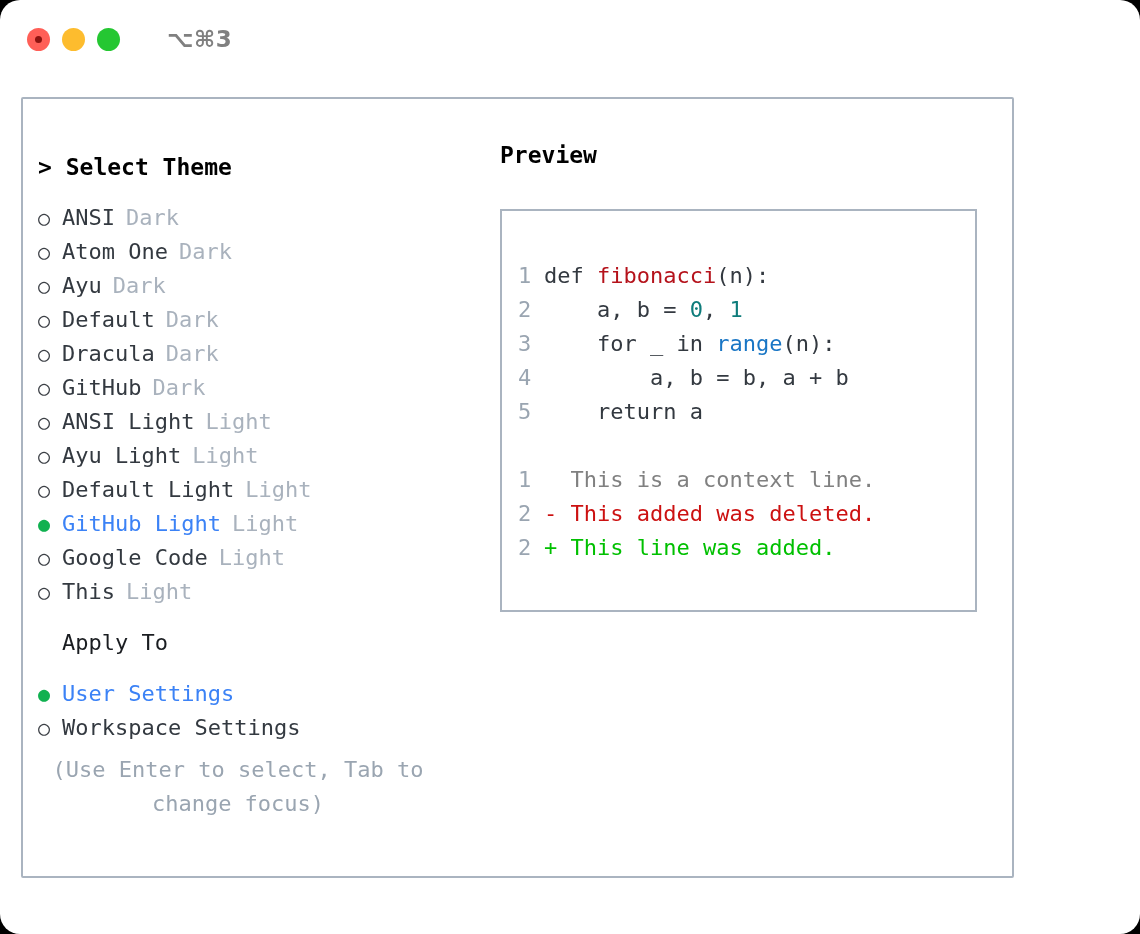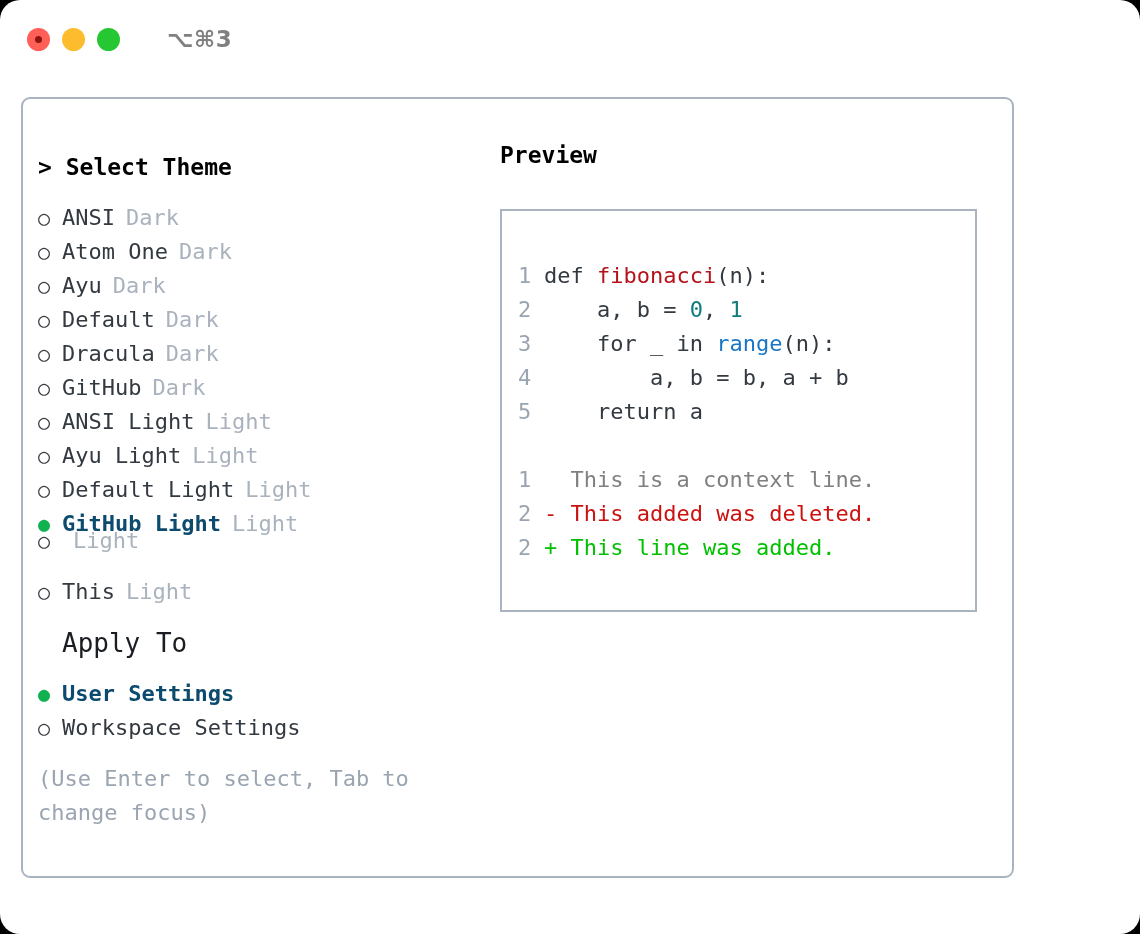--- a/index.html
+++ b/index.html
@@ -75,21 +75,21 @@
   }
 
   
   .panel {
     position: absolute;
     left: 21px;
     top: 97px;
     width: 993px;
     height: 781px;
     border: 2px solid #aab4c0;
-    border-radius: 9px;
+    border-radius: 2px;
     box-sizing: border-box;
     background: #ffffff;
   }
 
   .columns {
     position: absolute;
     left: 0;
     top: 0;
     width: 100%;
     height: 100%;
@@ -136,46 +136,46 @@
     display: inline-block;
   }
   .marker.selected {
     color: #10b150;
   }
   .row-name {
     color: #333940;
     margin-top: 17px;
   }
   .row.selected .row-name {
-    color: #0c4a6e;
-    font-weight: bold;
+    color: #3b82f6;
   }
   .row-variant {
     color: #a9b2bd;
     margin-left: 11px;
   }
   .row-spacer {
     height: 34px;
   }
 
   .group-label {
-    font-size: 26px;
+    font-size: 22px;
     color: #1a1d21;
     line-height: 34px;
     height: 34px;
     padding-left: 24px;
     white-space: pre;
   }
 
   .hint {
-    margin-top: 34px;
+    margin-top: 25px;
     font-size: 22px;
     color: #9aa5b1;
     line-height: 34px;
     width: 400px;
+    text-align: center;
   }
 
   
   .code-box {
     margin-top: 37px;
     width: 477px;
     height: 403px;
     border: 2px solid #aab4c0;
     box-sizing: border-box;
     background: #ffffff;
@@ -236,21 +236,21 @@
             <div class="row"><span class="marker">○</span><span class="row-name">ANSI</span><span class="row-variant">Dark</span></div>
             <div class="row"><span class="marker">○</span><span class="row-name">Atom One</span><span class="row-variant">Dark</span></div>
             <div class="row"><span class="marker">○</span><span class="row-name">Ayu</span><span class="row-variant">Dark</span></div>
             <div class="row"><span class="marker">○</span><span class="row-name">Default</span><span class="row-variant">Dark</span></div>
             <div class="row"><span class="marker">○</span><span class="row-name">Dracula</span><span class="row-variant">Dark</span></div>
             <div class="row"><span class="marker">○</span><span class="row-name">GitHub</span><span class="row-variant">Dark</span></div>
             <div class="row"><span class="marker">○</span><span class="row-name">ANSI Light</span><span class="row-variant">Light</span></div>
             <div class="row"><span class="marker">○</span><span class="row-name">Ayu Light</span><span class="row-variant">Light</span></div>
             <div class="row"><span class="marker">○</span><span class="row-name">Default Light</span><span class="row-variant">Light</span></div>
             <div class="row selected"><span class="marker selected">●</span><span class="row-name">GitHub Light</span><span class="row-variant">Light</span></div>
-            <div class="row"><span class="marker">○</span><span class="row-variant">Light</span></div>
+            <div class="row"><span class="marker">○</span><span class="row-name">Google Code</span><span class="row-variant">Light</span></div>
             <div class="row"><span class="marker">○</span><span class="row-name">This</span><span class="row-variant">Light</span></div>
           </div>
 
         <div class="row-spacer"></div>
 
         <div class="group-label">Apply To</div>
         <div class="apply-list" id="apply-list">
             <div class="row selected"><span class="marker selected">●</span><span class="row-name">User Settings</span></div>
             <div class="row"><span class="marker">○</span><span class="row-name">Workspace Settings</span></div>
           </div>

